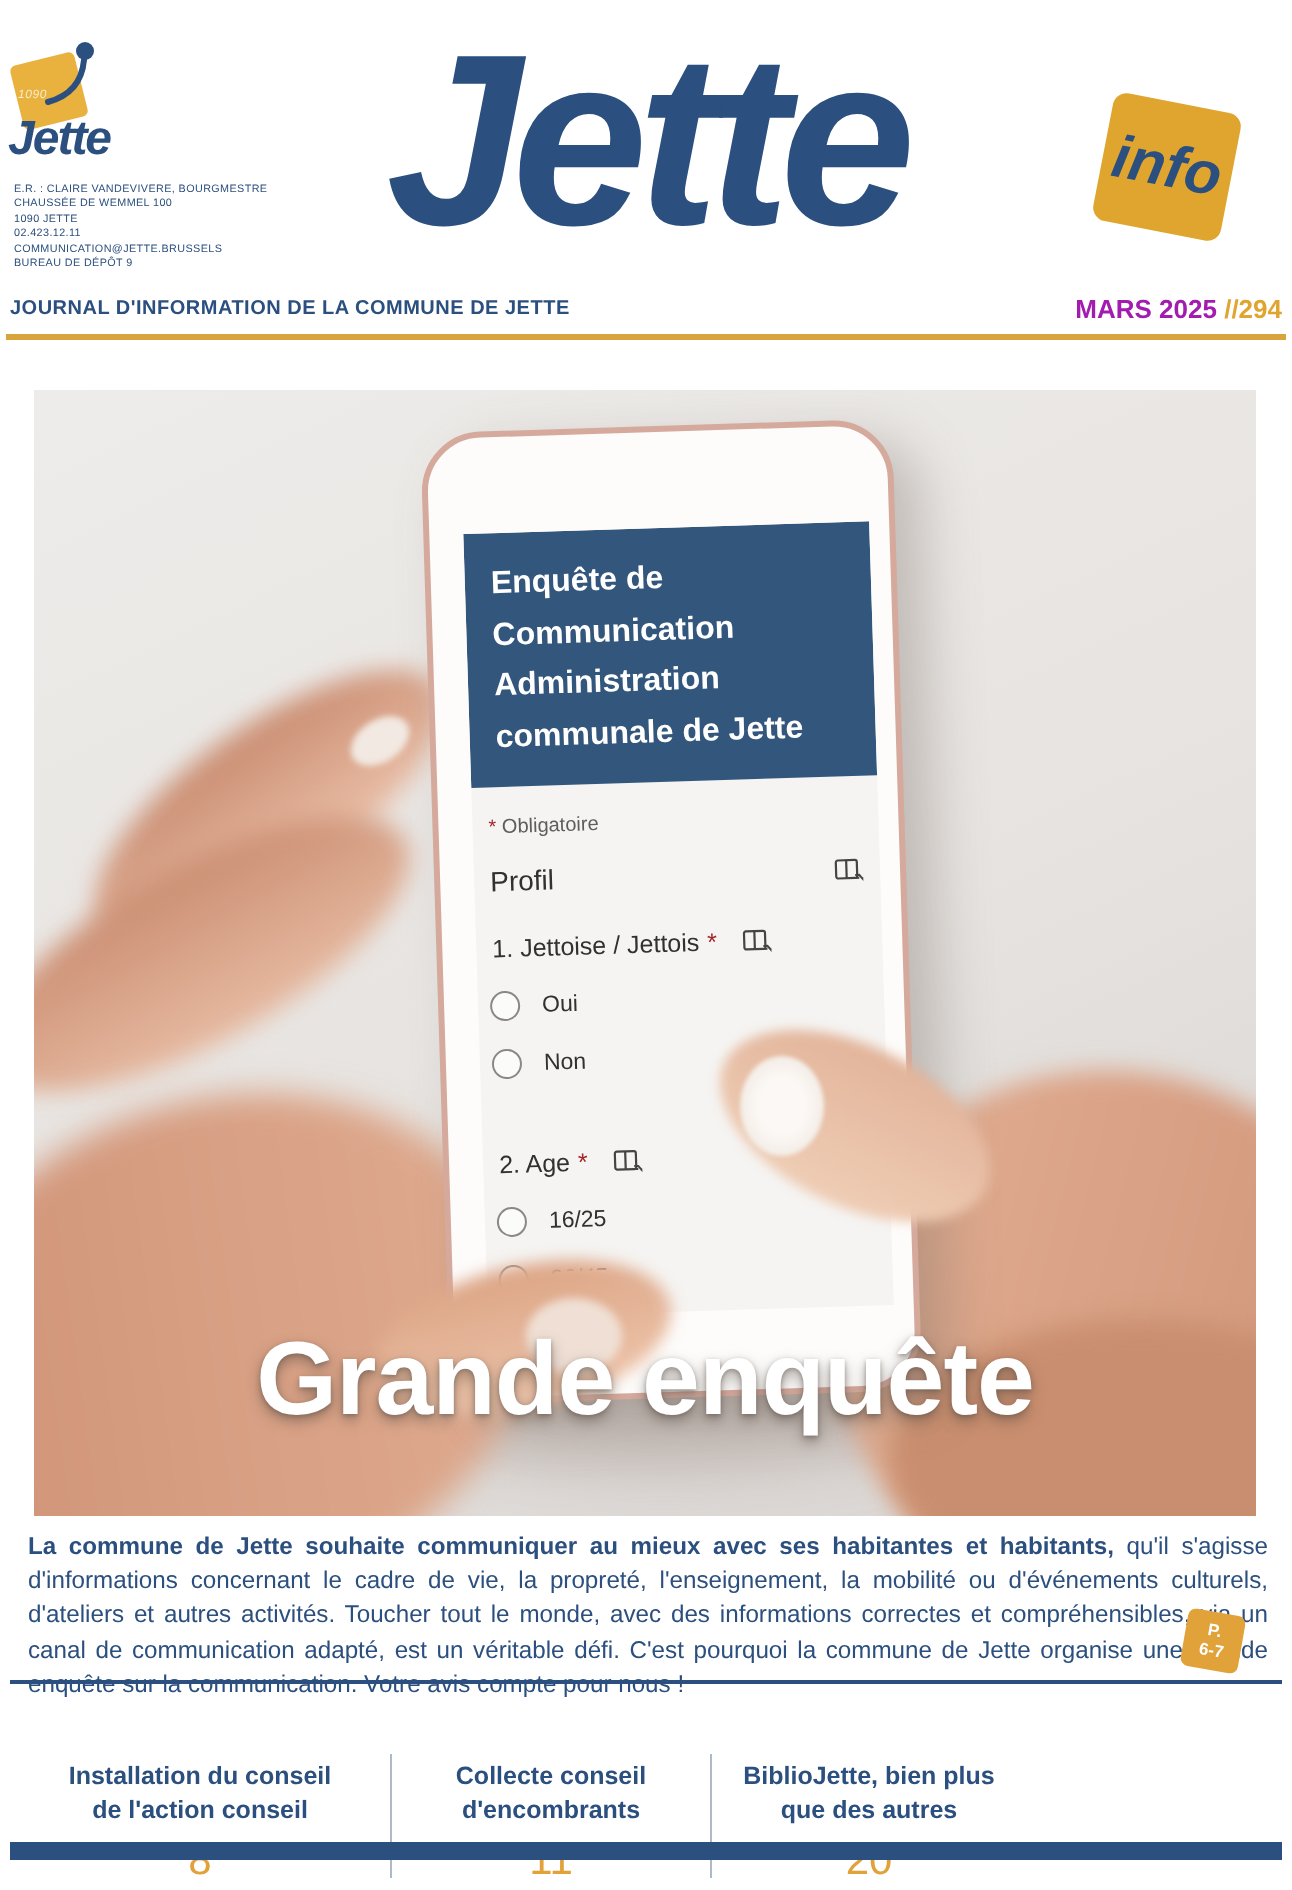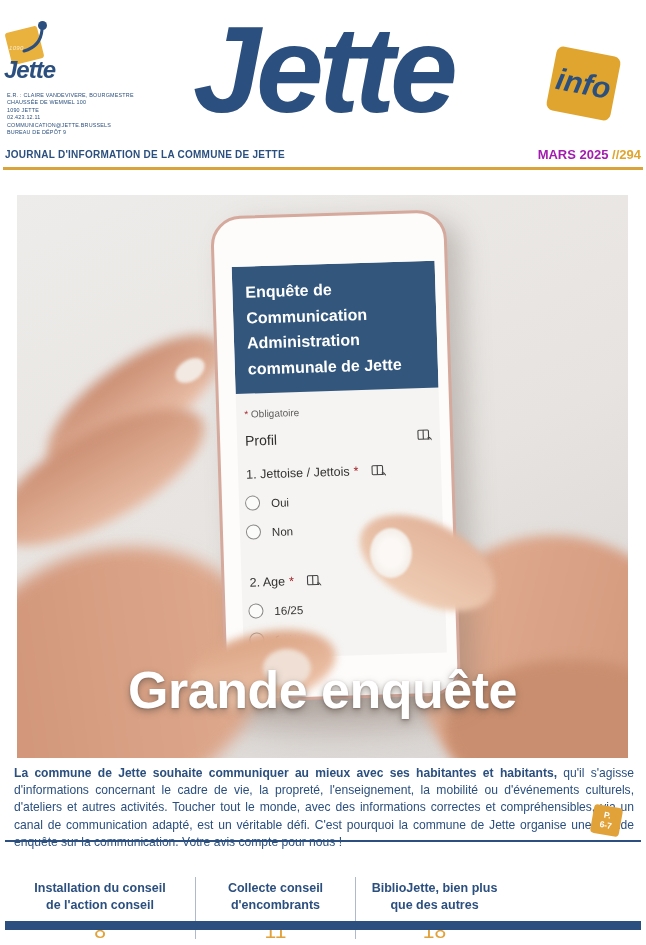--- a/index.html
+++ b/index.html
@@ -273,18 +273,18 @@
         <div>Collecte conseil</div>
         <div>d'encombrants</div>
       </div>
       <div class="toc-page">11</div>
     </div>
     <div class="toc-item toc-c4">
       <div class="toc-title">
         <div>BiblioJette, bien plus</div>
         <div>que des autres</div>
       </div>
-      <div class="toc-page">18</div>
+      <div class="toc-page">20</div>
     </div>
   </div>
   <div class="thick-rule"></div>
 
 </div>
 
 </body></html>

